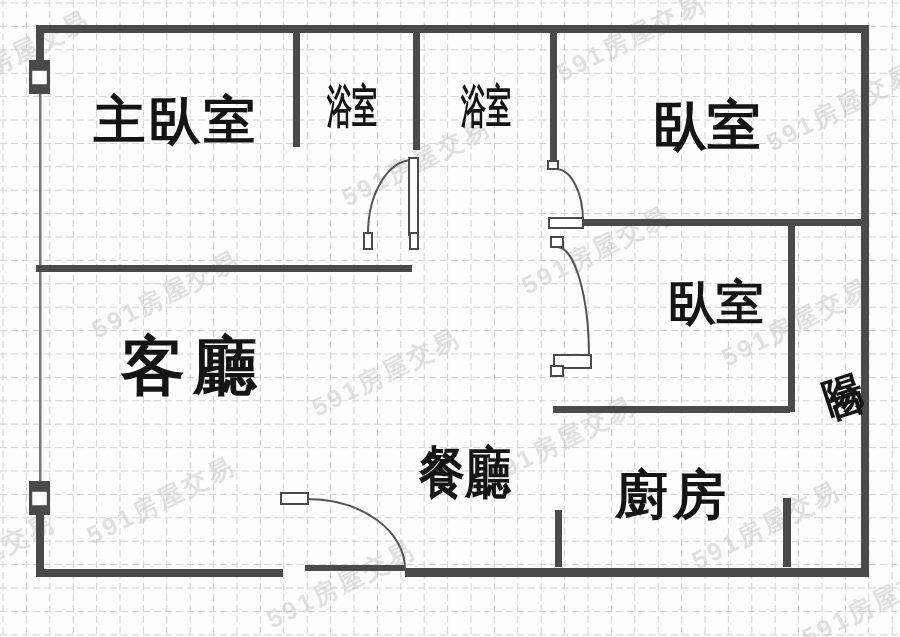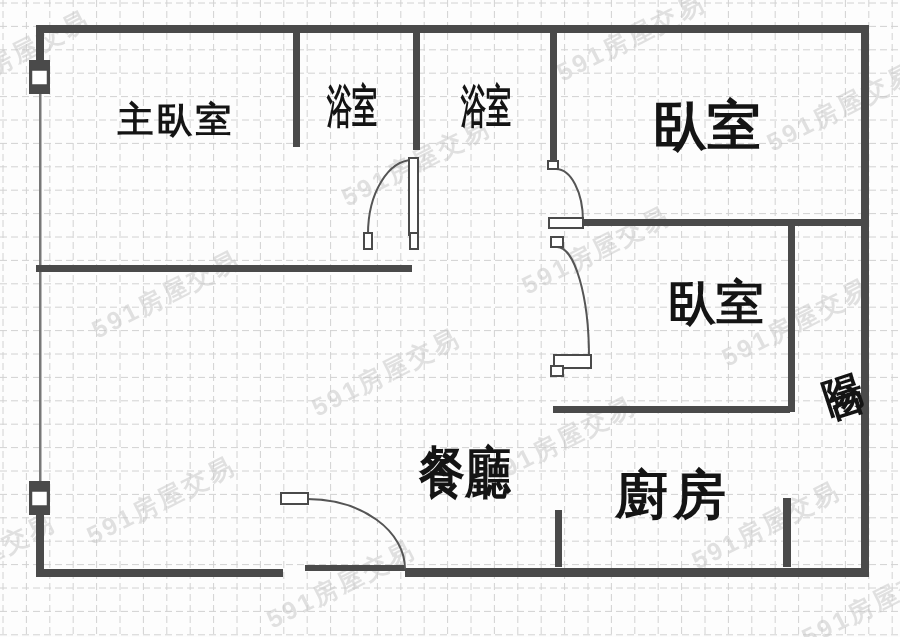--- a/index.html
+++ b/index.html
@@ -160,21 +160,22 @@
         <rect x="551" y="366" width="12" height="10" fill="#ffffff" stroke="#4a4a4a"></rect>
       </g>
 
       <g>
         <path d="M307,499 A98,70 0 0 1 405,569"></path>
         <rect x="281" y="493" width="27" height="11" fill="#ffffff" stroke="#4a4a4a"></rect>
       </g>
     </g>
   </svg>
 
-  <div class="room-label" style="left:176px;top:120px;font-size:36px;letter-spacing:3px;">主臥室</div>
+  <div class="room-label" style="left:176px;top:120px;font-size:52px;letter-spacing:3px;">主臥室</div>
   <div class="room-label cond" style="left:352px;top:106px;font-size:46px;">浴室</div>
   <div class="room-label cond" style="left:486px;top:106px;font-size:46px;">浴室</div>
   <div class="room-label" style="left:707px;top:125px;font-size:54px;">臥室</div>
   <div class="room-label" style="left:716px;top:303px;font-size:48px;">臥室</div>
   <div class="room-label vert" style="left:829px;top:349px;font-size:40px;">陽台</div>
+  <div class="room-label" style="left:193px;top:366px;font-size:64px;letter-spacing:8px;">客廳</div>
   <div class="room-label semicond" style="left:465px;top:473px;font-size:56px;">餐廳</div>
   <div class="room-label" style="left:673px;top:494px;font-size:53px;letter-spacing:5px;">廚房</div>
 </div>
 
 </body></html>

